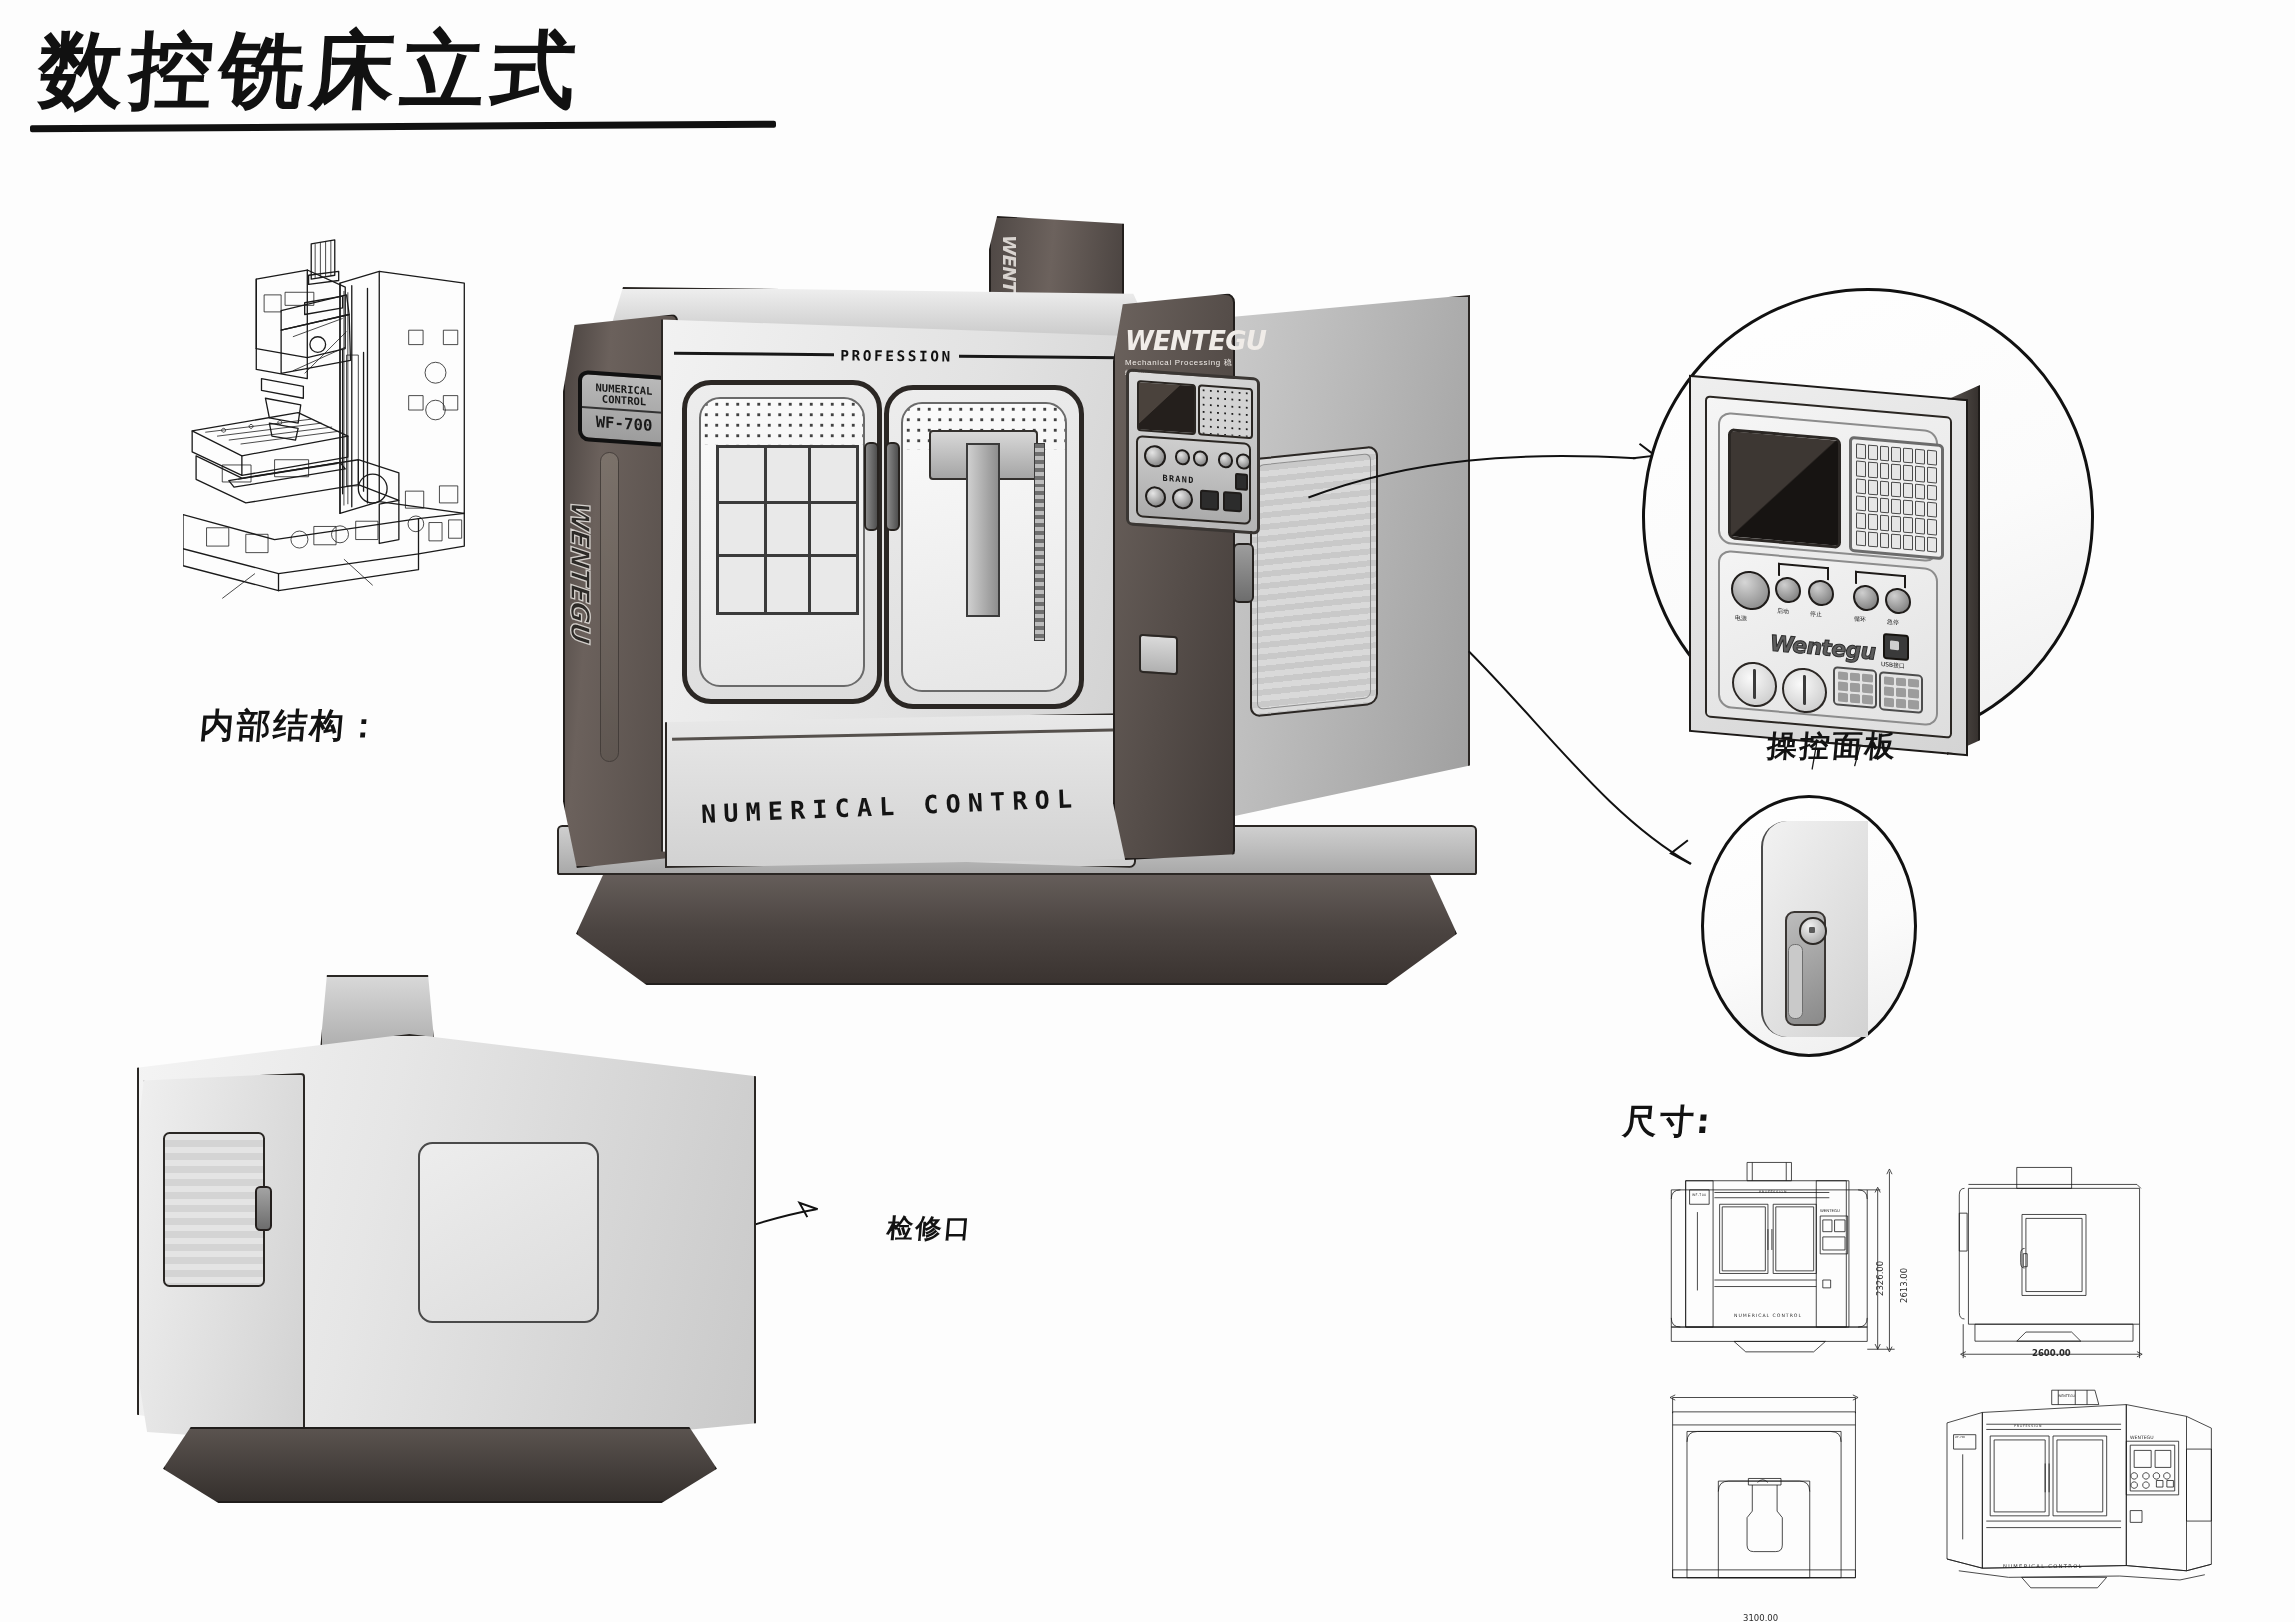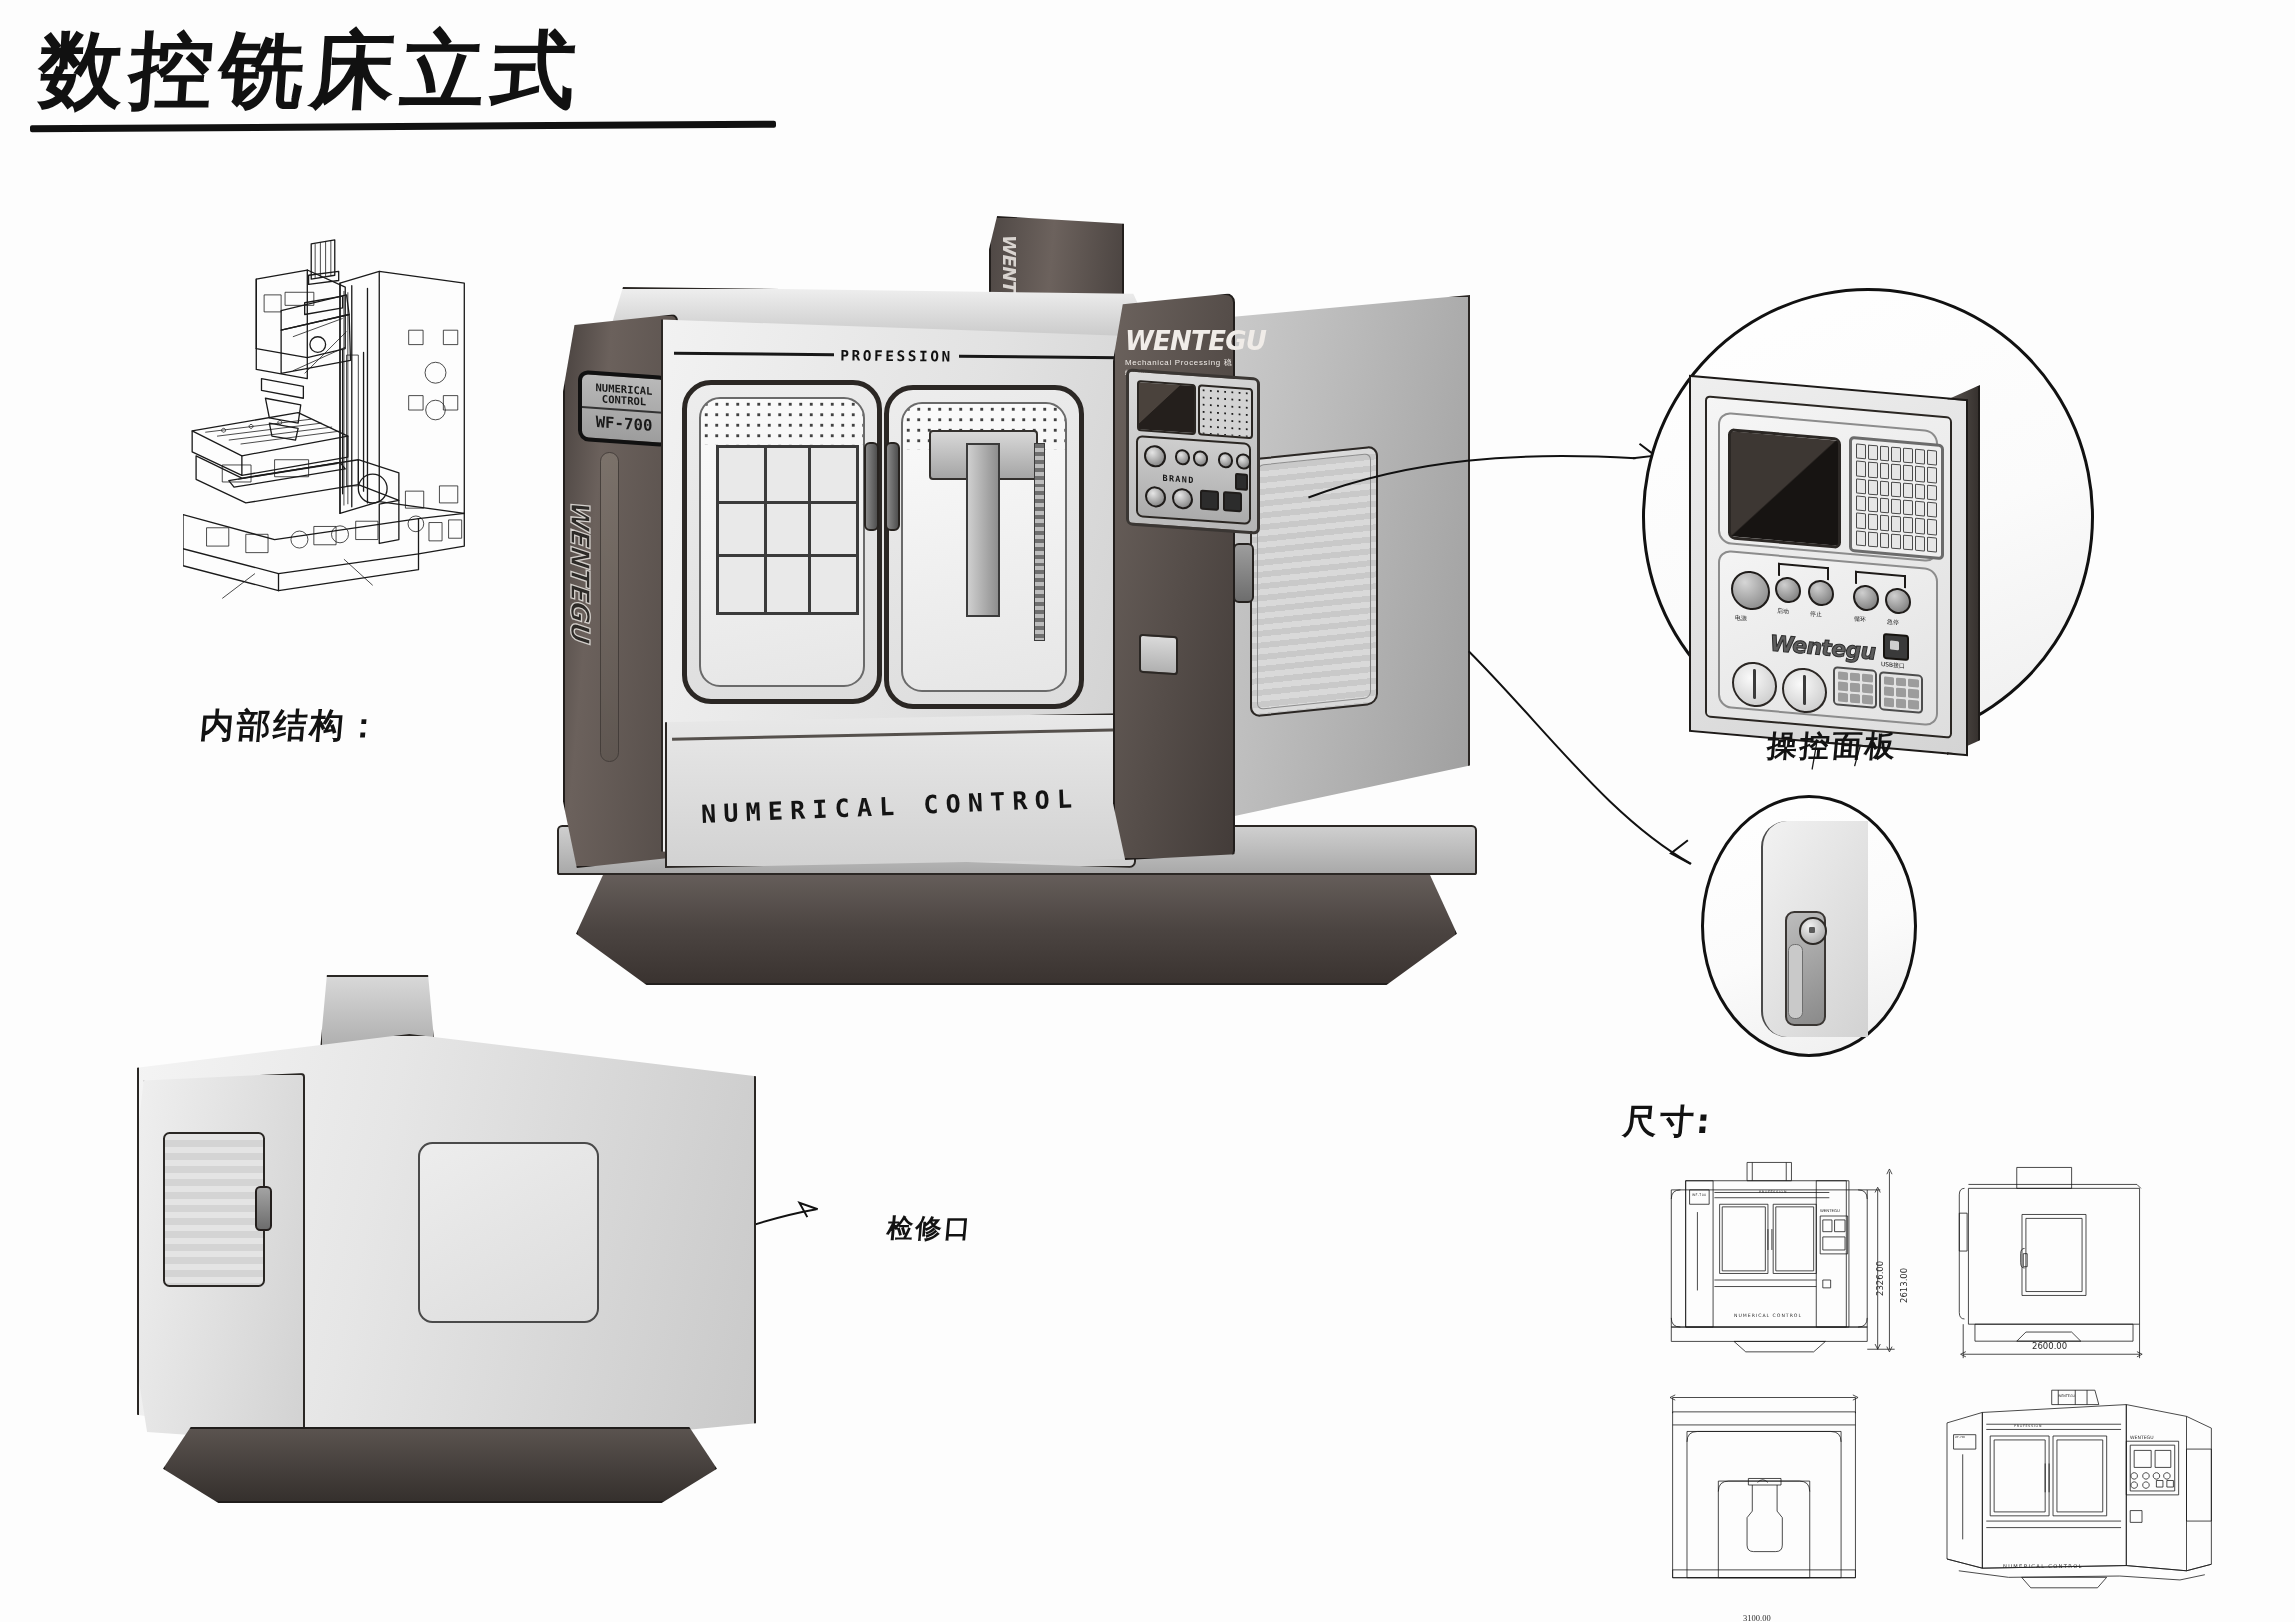--- a/index.html
+++ b/index.html
@@ -766,41 +766,41 @@
       <path class="ln-t" d="M136 94 h86 v112 h-86 Z"></path>
       <path class="ln-t" d="M134 140 q-6 0 -6 8 v14 q0 8 6 8"></path>
       <path class="ln-t" d="M132 148 h6 v20 h-6 Z"></path>
       <path class="ln-t" d="M58 256 h242 v26 h-242 Z"></path>
       <path class="ln-t" d="M122 282 h98 l-14 -14 h-70 Z"></path>
 
       <path class="ln-t" d="M40 302 h270"></path>
       <path class="ln-t" d="M44 298 l-8 4 l8 4 M306 298 l8 4 l-8 4"></path>
       <path class="ln-t" d="M40 256 v52 M310 256 v52"></path>
     </svg>
-    <div class="dim-text" style="left:95px;top:184px;">2600.00</div>
+    <div class="dim-text" style="left:95px;top:191px;font-weight:bold;">2600.00</div>
   </div>
 
   <div class="dimbox" style="left:0;top:222px;width:281px;height:222px;">
     <svg width="281" height="222" viewBox="0 0 430 340">
       <path class="ln-t" d="M36 58 h280 v254 h-280 Z"></path>
       <path class="ln-t" d="M36 78 h280"></path>
       <path class="ln-t" d="M58 88 h236 v224 h-236 Z"></path>
       <path class="ln-t" d="M58 104 q0 -16 16 -16 h204 q16 0 16 16"></path>
       <path class="ln-t" d="M106 164 h140 v148 h-140 Z"></path>
       <path class="ln-t" d="M106 180 q0 -16 16 -16 h108 q16 0 16 16"></path>
       <path class="ln-t" d="M152 160 h50 v10 h-50 Z"></path>
       <path class="ln-t" d="M158 170 v40 l-8 10 v42 q0 10 10 10 h34 q10 0 10 -10 v-42 l-8 -10 v-40"></path>
       <path class="ln-t" d="M166 166 q8 -8 16 0"></path>
       <path class="ln-t" d="M36 300 h280 v12 h-280 Z"></path>
 
       <path class="ln-t" d="M36 36 h280"></path>
       <path class="ln-t" d="M40 32 l-8 4 l8 4 M312 32 l8 4 l-8 4"></path>
       <path class="ln-t" d="M36 36 v24 M316 36 v24"></path>
     </svg>
-    <div class="dim-text" style="left:94px;top:239px;font-family:Liberation Serif, serif;">3100.00</div>
+    <div class="dim-text" style="left:94px;top:239px;">3100.00</div>
   </div>
 
   <div class="dimbox" style="left:281px;top:229px;width:301px;height:216px;">
     <svg width="301" height="216" viewBox="0 0 460 330">
       <path class="ln-t" d="M26 64 L80 48 L80 286 L26 272 Z"></path>
       <path class="ln-t" d="M80 48 L300 36 L300 282 L80 286 Z"></path>
       <path class="ln-t" d="M300 36 L392 54 L392 290 L300 282 Z"></path>
       <path class="ln-t" d="M392 54 L430 72 L430 280 L392 290"></path>
       <path class="ln-t" d="M186 14 h66 l6 22 h-72 Z"></path>
       <path class="ln-t" d="M196 14 v22 M222 14 v22 M240 14 v22"></path>

